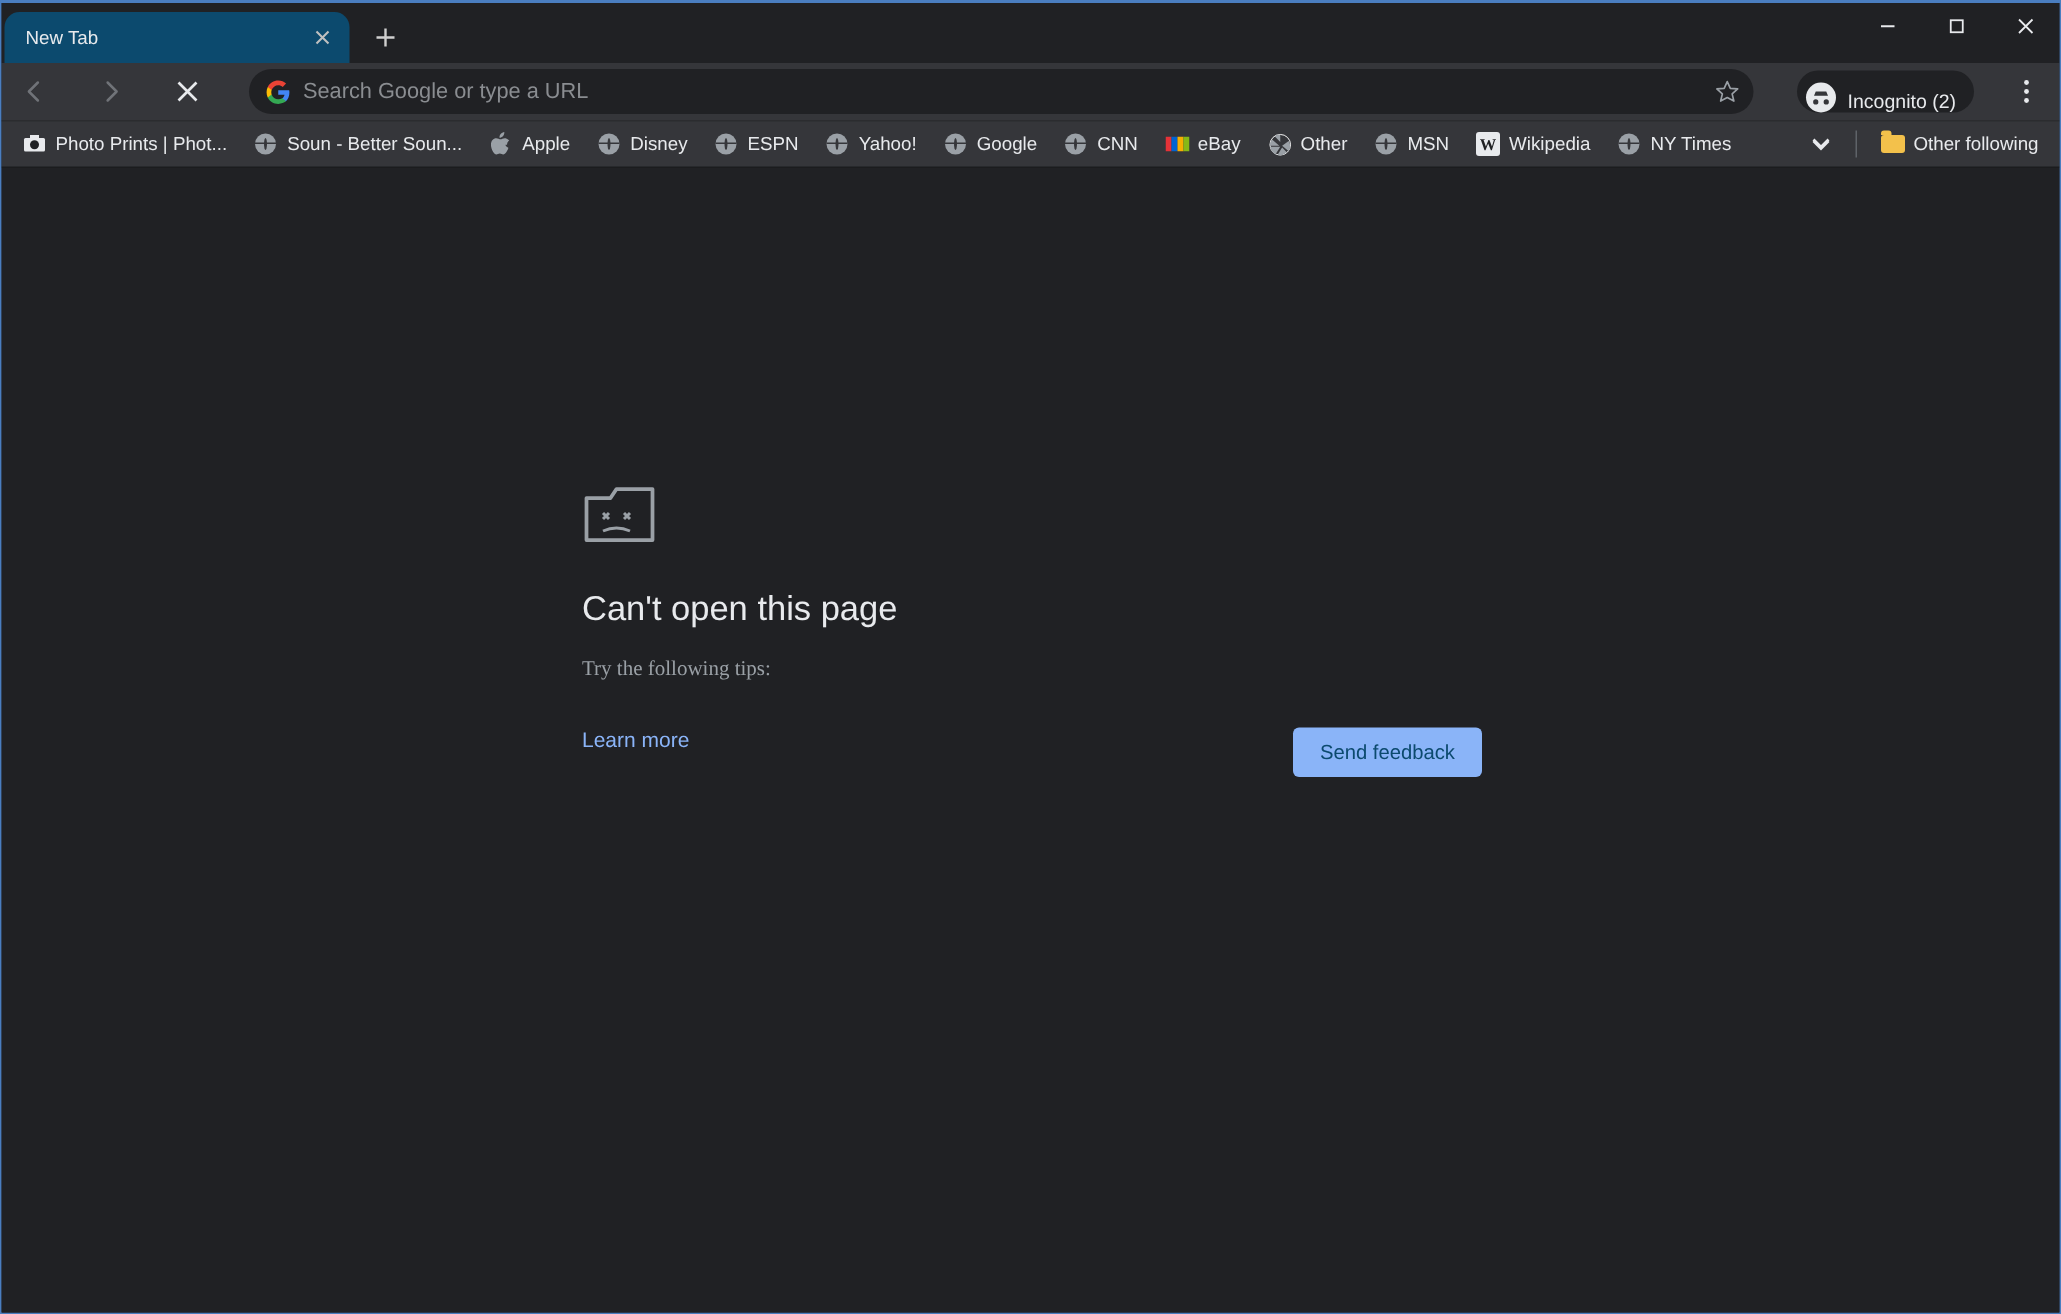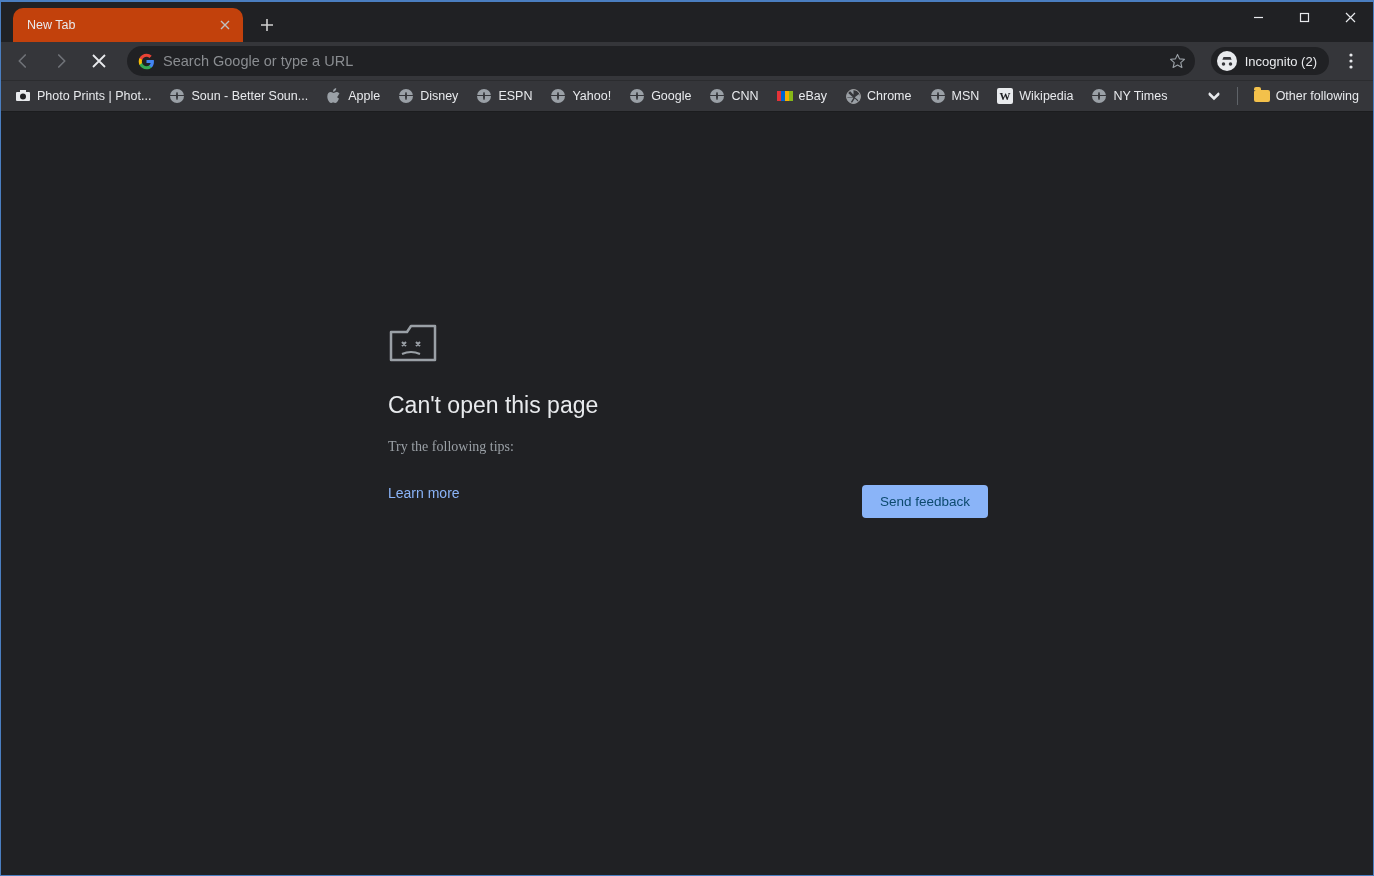--- a/index.html
+++ b/index.html
@@ -8,24 +8,24 @@
 
   
   .titlebar {
     height: 40px;
     background: #202124;
     display: flex;
     align-items: flex-end;
     position: relative;
   }
   .tab {
-    margin-left: 12px;
+    margin-left: 2px;
     height: 34px;
     width: 230px;
-    background: #c2410c;
+    background: #0c4a6e;
     border-radius: 10px 10px 0 0;
     display: flex;
     align-items: center;
     padding: 0 10px 0 14px;
     color: #e8eaed;
     font-size: 12.5px;
     gap: 24px;
   }
   .tab .title { flex: 1; white-space: nowrap; overflow: hidden; }
   .tab .close { width:16px; height:16px; display:flex; align-items:center; justify-content:center; color:#c0c0c0; }
@@ -41,21 +41,21 @@
   .win-btn { width: 46px; height: 30px; display:flex; align-items:center; justify-content:center; color:#e8eaed; }
   .win-btn svg { stroke:#e8eaed; }
 
   
   .toolbar {
     height: 38px;
     background: #35363a;
     display: flex;
     align-items: center;
     padding: 0 6px;
-    gap: 6px;
+    gap: 19px;
   }
   .nav-btn {
     width: 32px; height: 32px; display:flex; align-items:center; justify-content:center;
     color:#9aa0a6; border-radius:50%;
   }
   .nav-btn.enabled { color:#e8eaed; }
   .omnibox {
     flex: 1;
     height: 30px;
     background: #202124;
@@ -67,21 +67,21 @@
     gap: 8px;
   }
   .omnibox input {
     flex:1; background:transparent; border:none; outline:none;
     color:#e8eaed; font-size:14.5px;
   }
   .omnibox input::placeholder { color:#8a8d91; }
   .omni-icon { width:18px; height:18px; display:flex; align-items:center; justify-content:center; color:#9aa0a6; }
   .incognito-pill {
     height: 28px; background:#202124; border-radius:14px;
-    display:flex; align-items:center; padding:0 12px 0 6px; gap:8px;
+    display:flex; align-items:flex-end; padding:0 12px 0 6px; gap:8px;
     color:#e8eaed; font-size:13px; margin-left:4px;
   }
   .incognito-pill .ico { width:20px; height:20px; background:#e8eaed; border-radius:50%; display:flex; align-items:center; justify-content:center; }
   .menu-btn { width:32px; height:32px; display:flex; align-items:center; justify-content:center; color:#e8eaed; }
 
   
   .bookmarks {
     height: 32px;
     background: #35363a;
     border-top: 1px solid #2b2c2f;
@@ -299,21 +299,21 @@
     <span>eBay</span>
   </div>
 
   <div class="bm">
     <span class="favico">
         <svg width="15" height="15" viewBox="0 0 24 24">
           <circle cx="12" cy="12" r="11" fill="none" stroke="#fff" stroke-width="1"></circle>
           <path d="M12 1a11 11 0 00-6 1.8L12 9zM3 6l8 7H1A11 11 0 013 6zm-2 8h11l-5 8a11 11 0 01-6-8zm8 9l5-8 5 5a11 11 0 01-10 3zm12-4l-7-6 7-5a11 11 0 010 11z" fill="#9aa0a6"></path>
         </svg>
       </span>
-    <span>Chrome</span>
+    <span>Other</span>
   </div>
 
   <div class="bm">
     <span class="favico">
         <span class="globe"></span>
       </span>
     <span>MSN</span>
   </div>
 
   <div class="bm">

